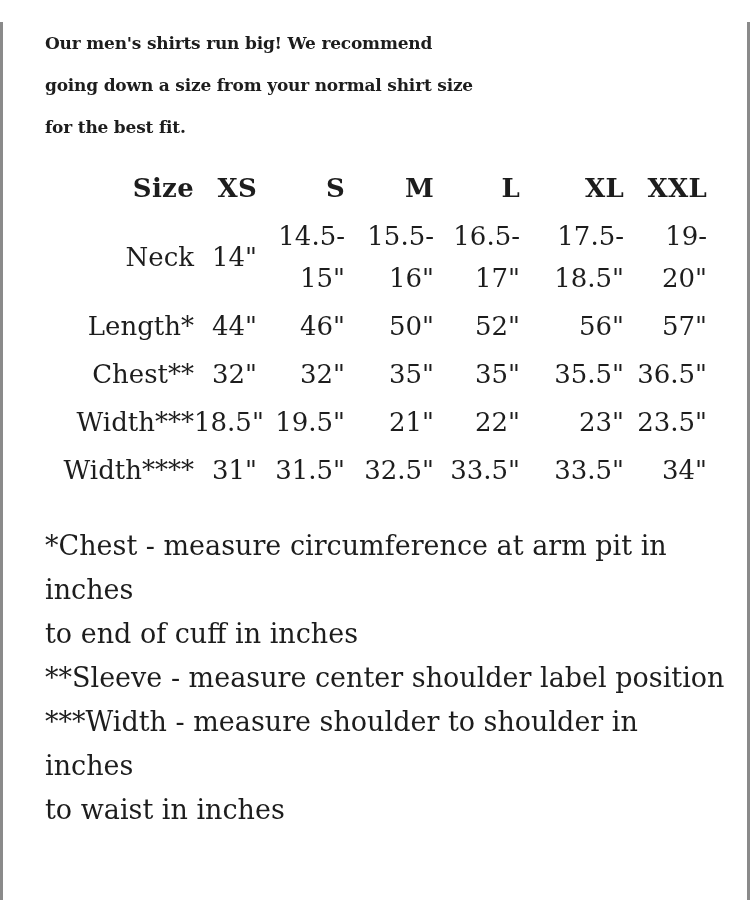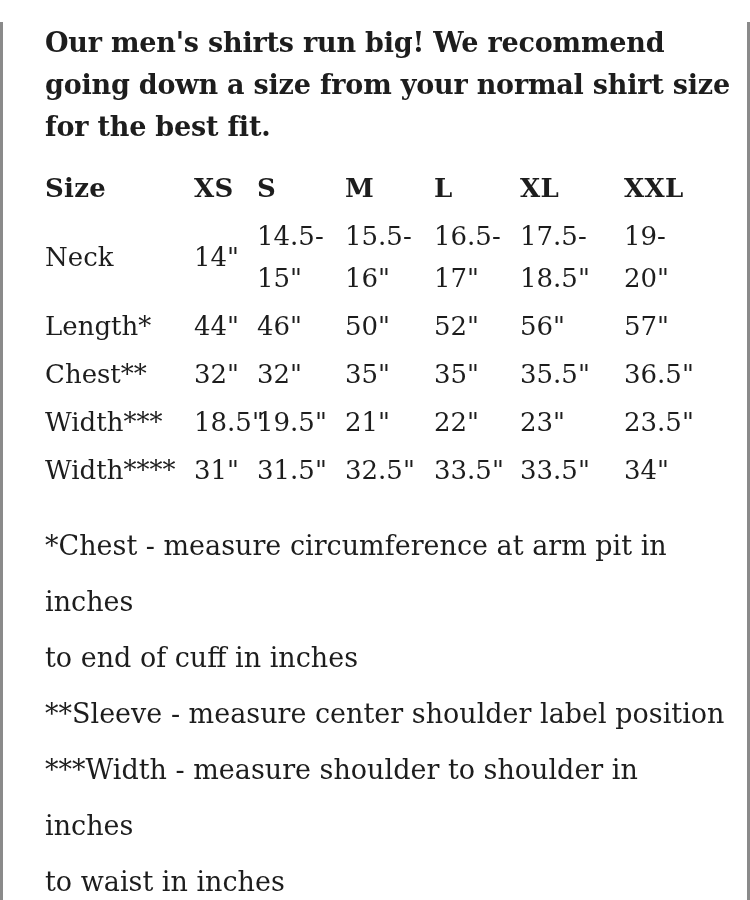--- a/index.html
+++ b/index.html
@@ -19,37 +19,37 @@
     box-sizing: border-box;
     margin-top: 22px;
     height: 878px;
     border-left: 3px solid #8a8a8a;
     border-right: 3px solid #8a8a8a;
     padding: 0 10px 0 42px;
     background: #ffffff;
   }
   .intro {
     font-weight: bold;
-    font-size: 27px;
+    font-size: 17px;
     line-height: 42px;
     letter-spacing: -0.2px;
   }
   .intro .line { white-space: nowrap; }
 
   table.size-chart {
     border-collapse: collapse;
     table-layout: fixed;
     width: 662px;
     margin-top: 16px;
     font-size: 26px;
     border: none;
   }
   table.size-chart th,
   table.size-chart td {
-    text-align: left;
+    text-align: right;
     vertical-align: middle;
     line-height: 42px;
     padding: 3px 0;
     font-weight: normal;
     overflow: visible;
   }
   table.size-chart thead th {
     font-weight: bold;
     letter-spacing: 0.3px;
   }
@@ -59,21 +59,21 @@
   col.c-m     { width: 89px;  }
   col.c-l     { width: 86px;  }
   col.c-xl    { width: 104px; }
   col.c-xxl   { width: 83px;  }
 
   .footnotes {
     margin-top: 30px;
     font-size: 27px;
     line-height: 44px;
   }
-  .footnotes .line { white-space: nowrap; margin-top: 12px; }
+  .footnotes .line { white-space: nowrap; }
 </style>
 </head>
 <body>
 
 <div class="panel">
 
   <div class="intro">
     <div class="line">Our men's shirts run big! We recommend</div>
     <div class="line">going down a size from your normal shirt size</div>
     <div class="line">for the best fit.</div>

